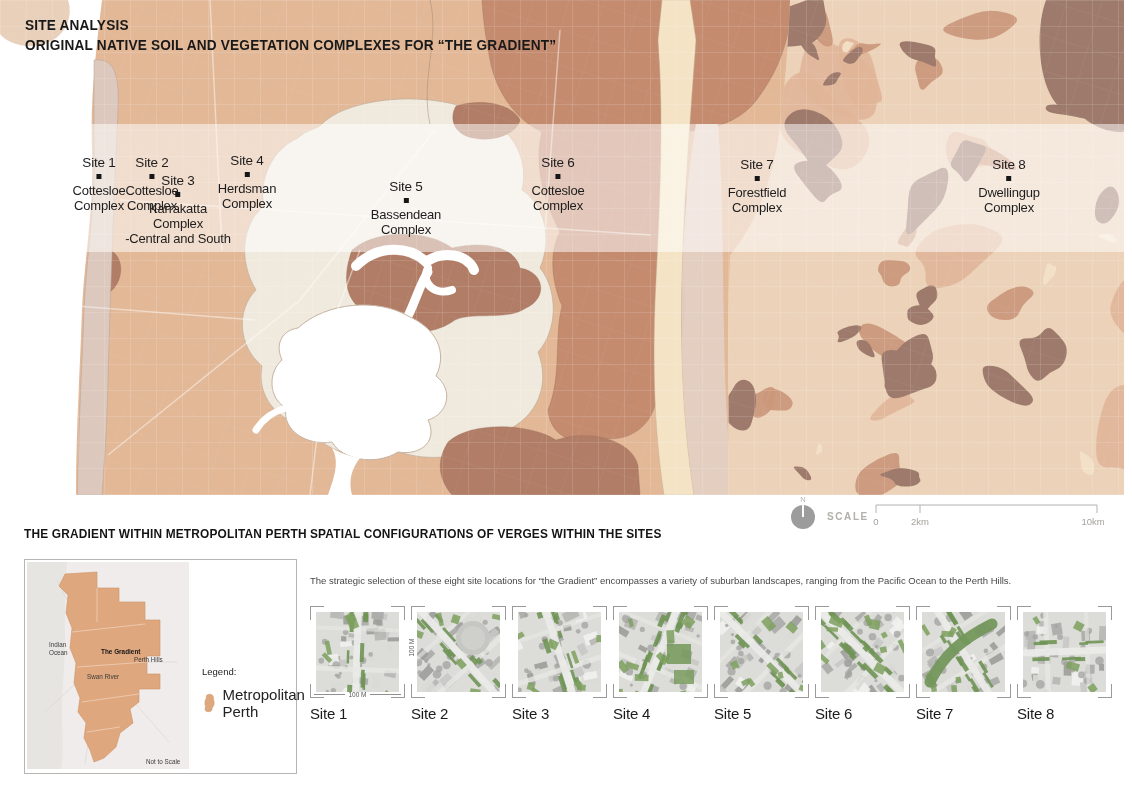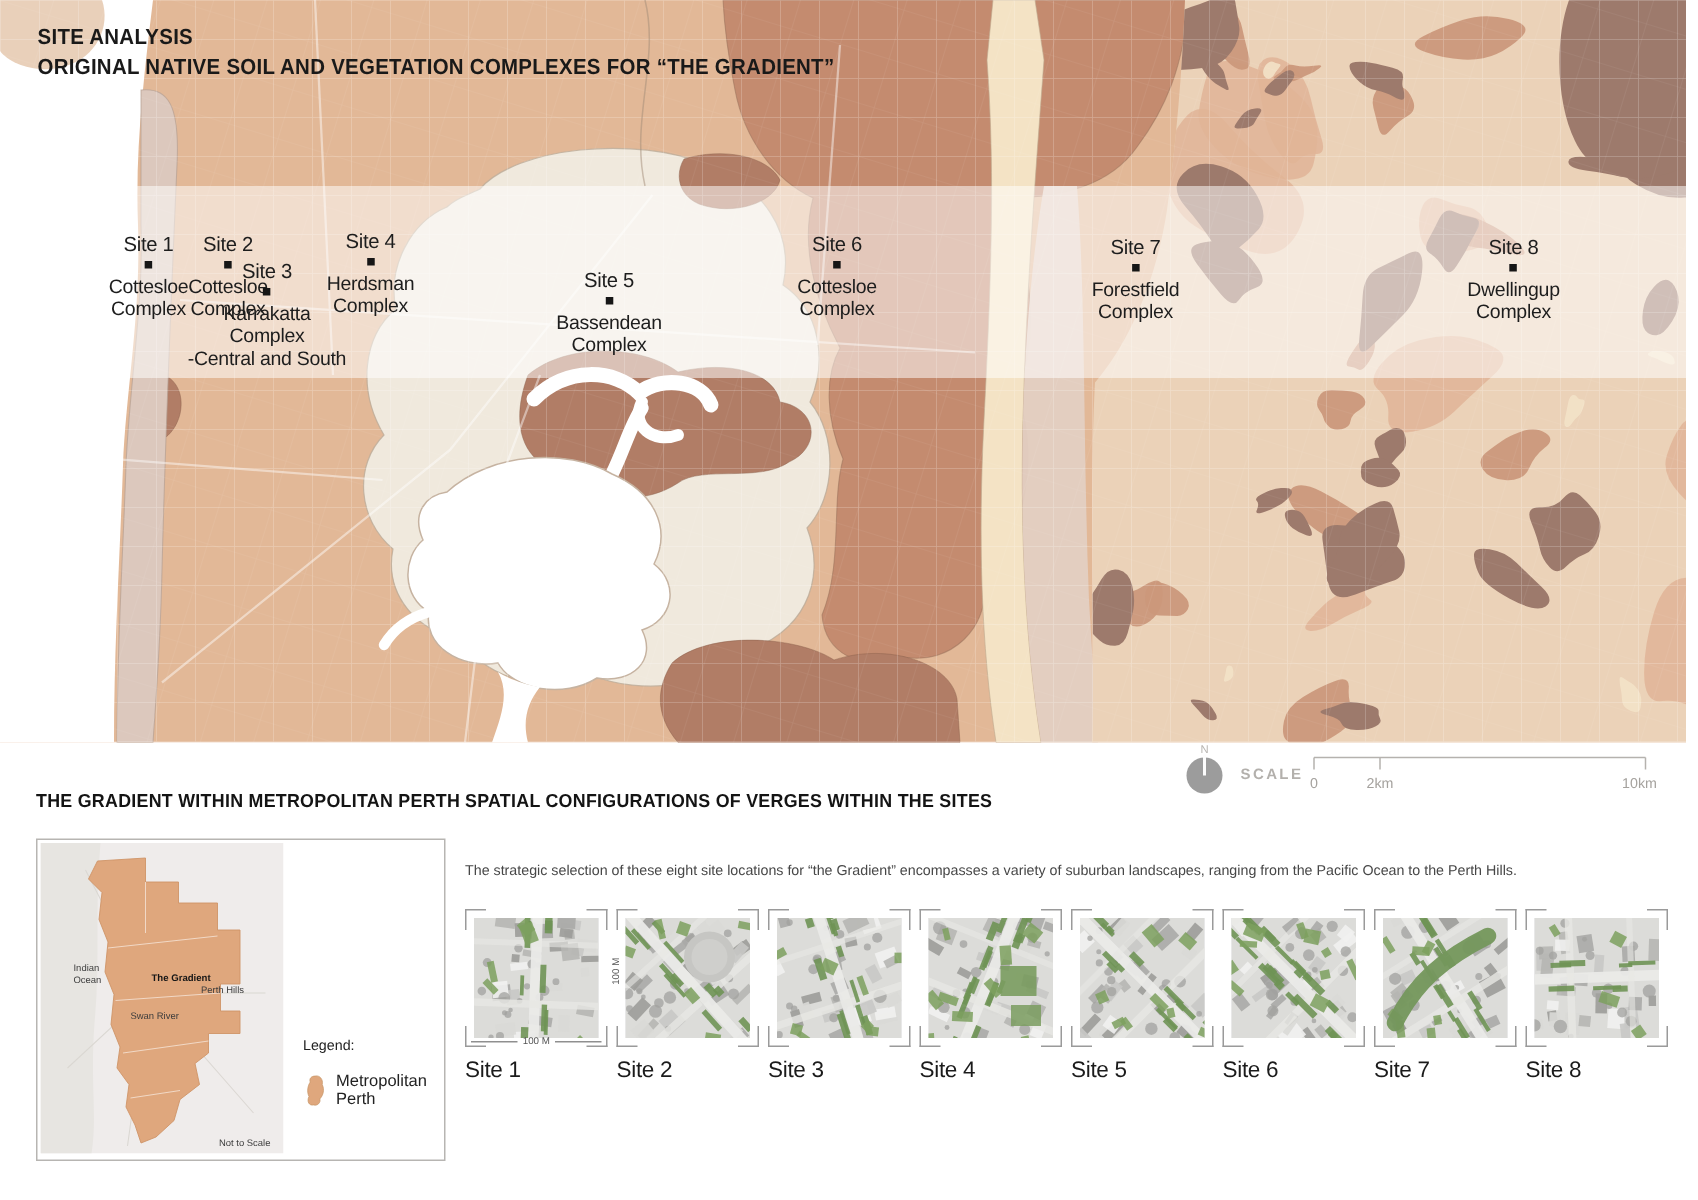--- a/index.html
+++ b/index.html
@@ -26,24 +26,24 @@
   .ruler text{font-size:9.5px;fill:#a5a29e;font-family:"Liberation Sans",sans-serif;}
   
   .bl{position:absolute;left:24px;top:527px;width:272px;}
   .h2{font-size:12.5px;font-weight:700;letter-spacing:.2px;color:#141414;transform:scaleX(.95);
       transform-origin:left;white-space:nowrap;}
   .inset-box{position:relative;margin-top:18px;width:269px;height:211px;border:1px solid #b7b5b2;background:#fff;padding:1px;}
   .inset-box svg{display:block;}
   .inset-map-svg{position:absolute;left:2px;top:2px;}
   .inset-map-svg text{font-size:6.3px;fill:#3c3c3c;font-family:"Liberation Sans",sans-serif;}
   .inset-map-svg text.itb{font-size:6.4px;font-weight:700;fill:#161616;}
-  .legend{position:absolute;left:177px;top:106px;margin-top:26px;}
+  .legend{position:absolute;left:177px;top:106px;}
   .legend-title{font-size:9.5px;color:#222;}
   .legend-row{display:flex;align-items:center;gap:6px;margin-top:9px;}
-  .legend-row span{font-size:11px;color:#222;}
+  .legend-row span{font-size:15px;color:#222;}
   
   .br{position:absolute;left:310px;top:527px;width:808px;}
   .desc{margin-top:34px;font-size:9.5px;color:#474747;letter-spacing:0;}
   #thumbs{margin-top:20px;display:flex;gap:6px;}
   .cell{position:relative;width:95px;flex:0 0 95px;}
   .frame{position:relative;width:95px;height:92px;}
   .corner{position:absolute;width:13px;height:13px;}
   .corner.tl{left:0;top:0;border-left:1.5px solid #9a9a9a;border-top:1.5px solid #9a9a9a;}
   .corner.tr{right:0;top:0;border-right:1.5px solid #9a9a9a;border-top:1.5px solid #9a9a9a;}
   .corner.bl2{left:0;bottom:0;border-left:1.5px solid #9a9a9a;border-bottom:1.5px solid #9a9a9a;}

